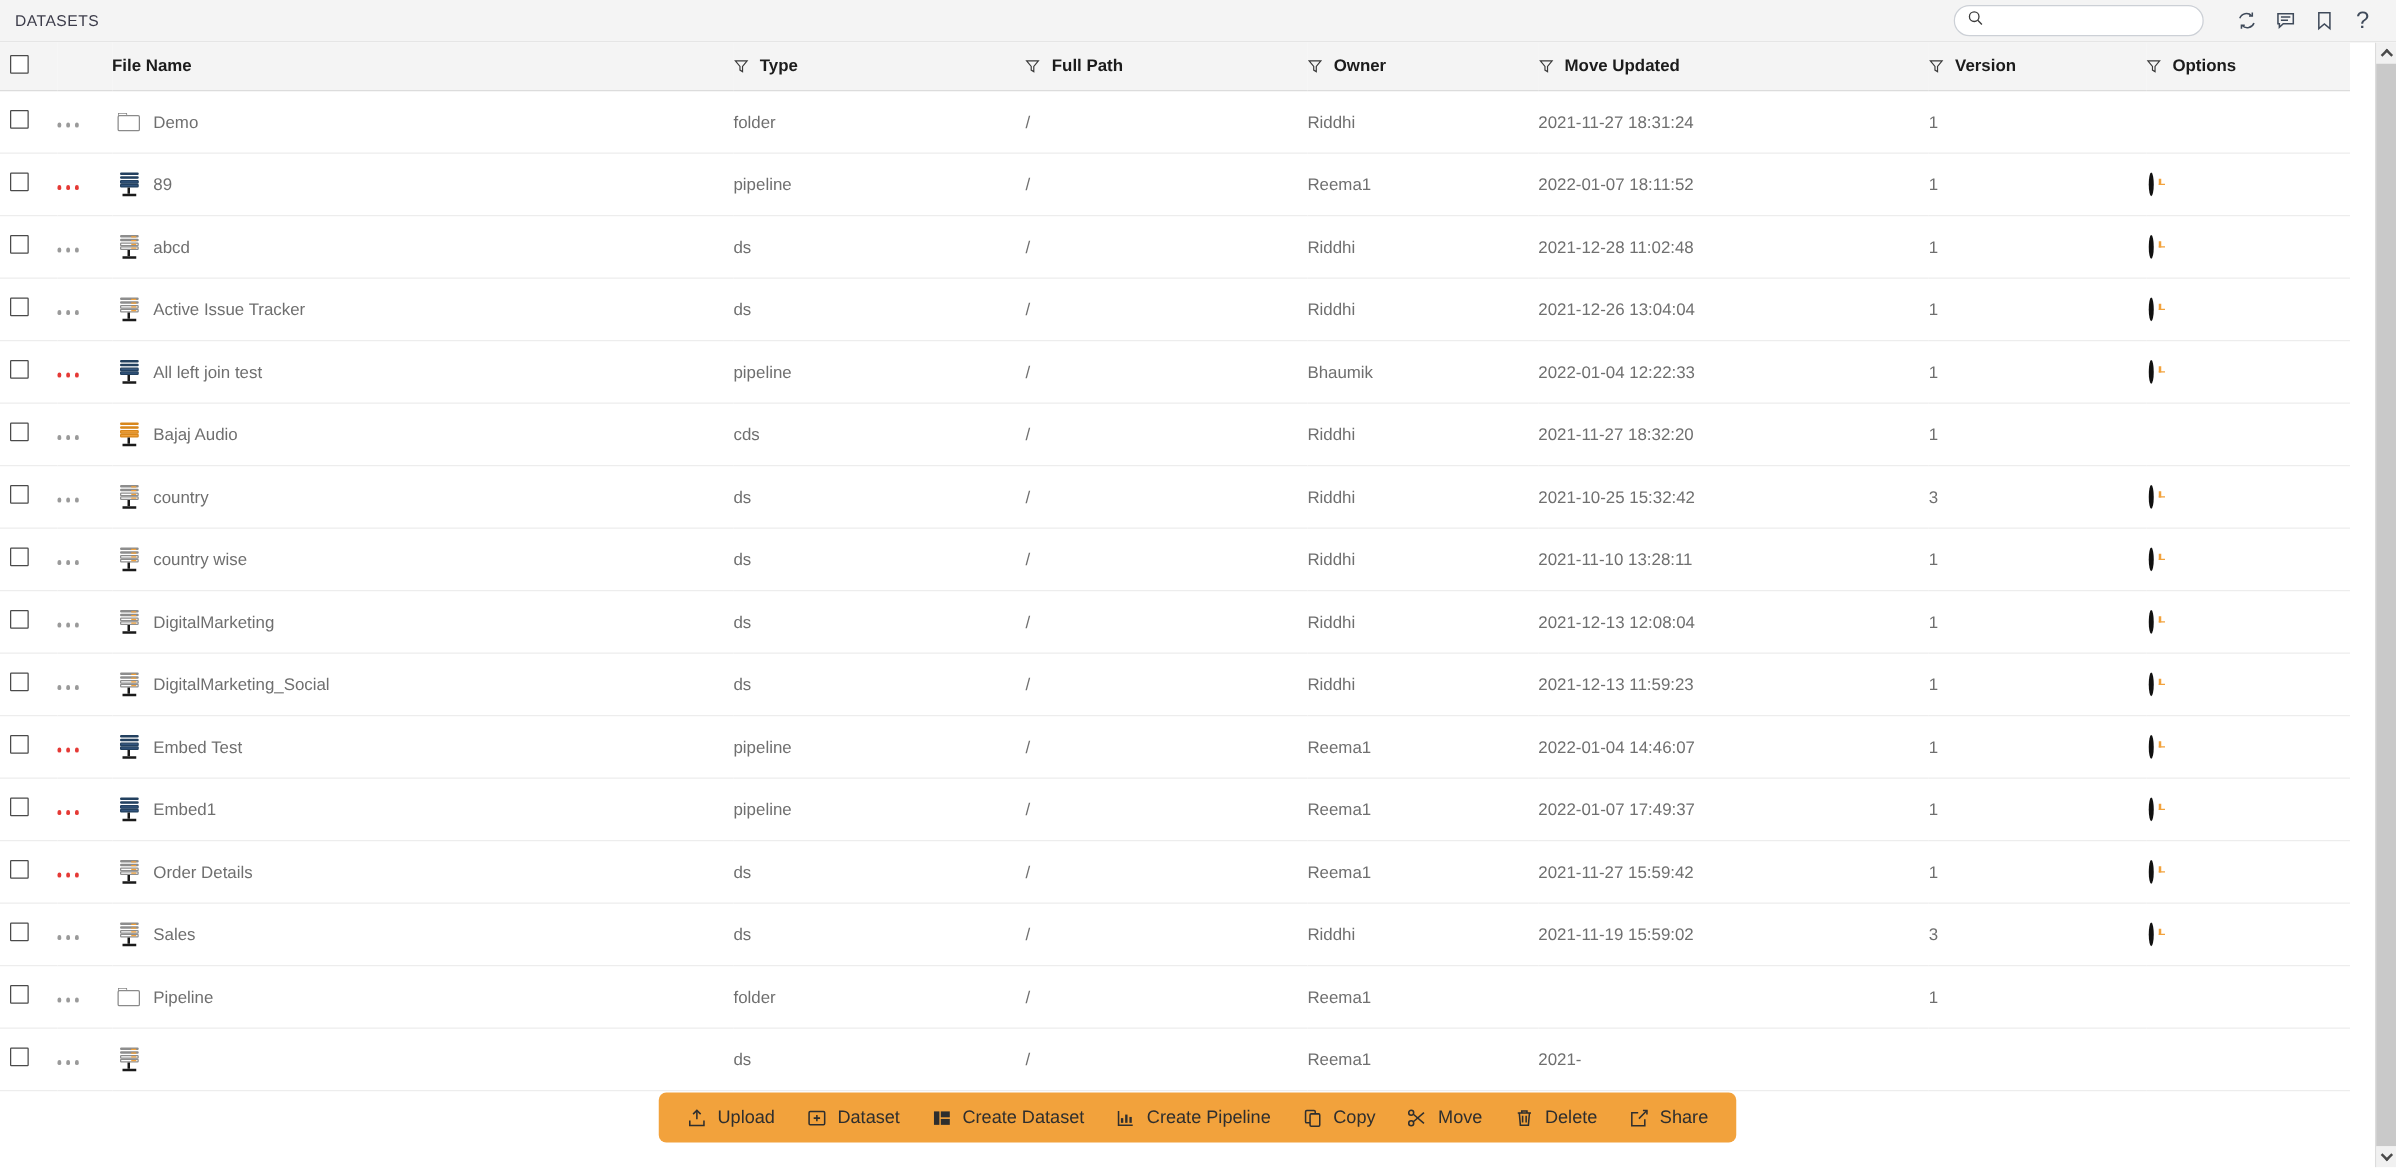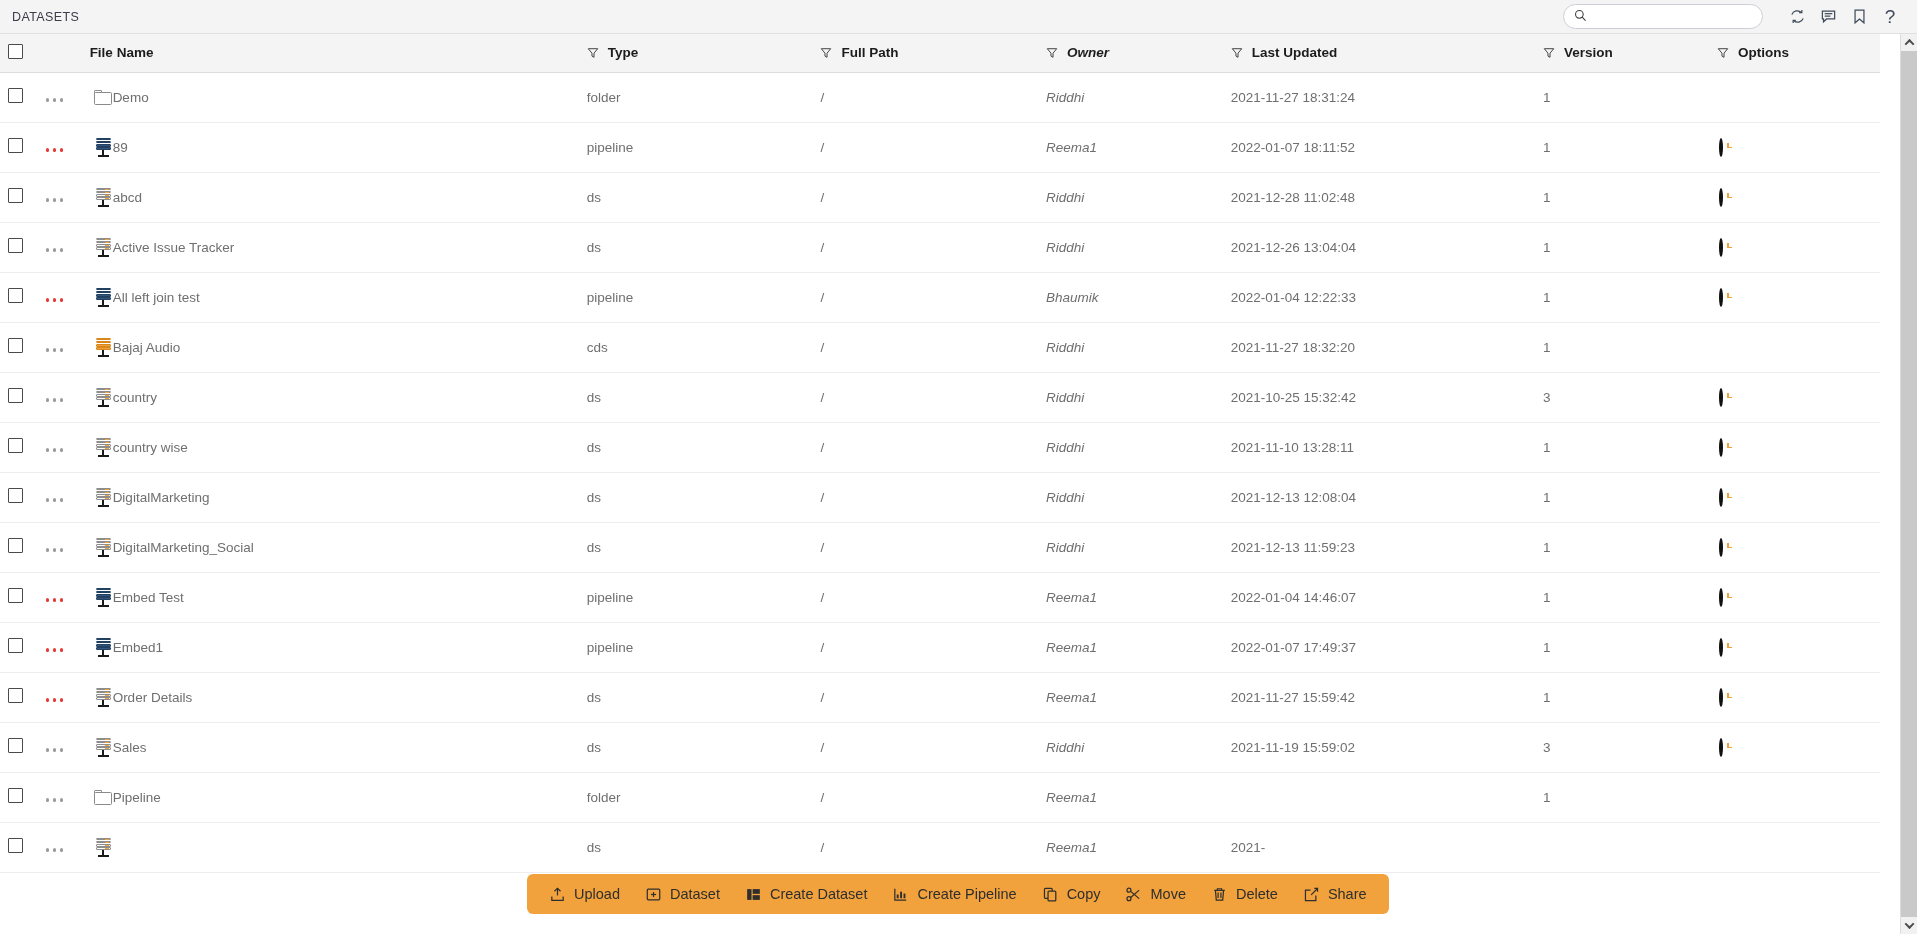--- a/index.html
+++ b/index.html
@@ -70,34 +70,34 @@
   .filter-ic { color: #3a3a3a; display: inline-flex; }
   tbody td {
     height: 50px; border-bottom: 1px solid #ededed;
     font-size: 13.5px; color: #6f6f6f; padding: 0; vertical-align: middle;
   }
   .col-chk   { width: 34px; padding-left: 8px !important; }
   .col-dots  { width: 32px; }
   .col-name  { width: 366px; margin-left: 33px; }
   .col-type  { width: 172px; }
   .col-path  { width: 166px; }
-  .col-owner { width: 136px; font-style: italic; }
+  .col-owner { width: 136px; }
   .col-upd   { width: 230px; }
   .col-ver   { width: 128px; }
   .col-opt   { width: 120px; }
 
   .chk {
     width: 15px; height: 15px; border: 1.6px solid #4a4a4a; background: #fff;
     display: inline-block; cursor: pointer; border-radius: 1px;
   }
   .dots { display: inline-flex; gap: 3.5px; cursor: pointer; }
   .dots i { width: 3.2px; height: 3.2px; border-radius: 50%; background: #9a9a9a; display: block; }
   .dots.red i { background: #e53935; }
 
-  .namecell { display: flex; align-items: center; gap: 0; padding-left: 4px; }
+  .namecell { display: flex; align-items: center; gap: 10px; padding-left: 4px; }
   .ficon { width: 19px; height: 19px; flex: 0 0 19px; display: flex;
     align-items: center; justify-content: center; }
   .nametxt { color: #6f6f6f; font-size: 13.5px; }
 
   
   .stack { width: 17px; height: 19px; position: relative; }
   .stack .bar { position: absolute; left: 1px; width: 15px; height: 2.6px; border-radius: 1px; }
   .stack .stem { position: absolute; left: 7.6px; top: 12px; width: 1.6px; height: 5px; background: #1a1a1a; }
   .stack .base { position: absolute; left: 3px; bottom: 0; width: 11px; height: 1.7px; background: #1a1a1a; }
   .stack.pipeline .bar { background: #33557e; border: .6px solid #22405f; }
@@ -229,21 +229,21 @@
               <span>Owner</span>
             </div>
           </th>
           <th class="col-upd">
             <div class="th-inner">
               <span class="filter-ic">
                 <svg width="12" height="12" viewBox="0 0 14 14" fill="none" stroke="#3a3a3a" stroke-width="1.1">
                     <path d="M1.5 2h11L8.2 7.2V12L5.8 10.6V7.2z"></path>
                   </svg>
               </span>
-              <span>Last Updated</span>
+              <span>Move Updated</span>
             </div>
           </th>
           <th class="col-ver">
             <div class="th-inner">
               <span class="filter-ic">
                 <svg width="12" height="12" viewBox="0 0 14 14" fill="none" stroke="#3a3a3a" stroke-width="1.1">
                     <path d="M1.5 2h11L8.2 7.2V12L5.8 10.6V7.2z"></path>
                   </svg>
               </span>
               <span>Version</span>

